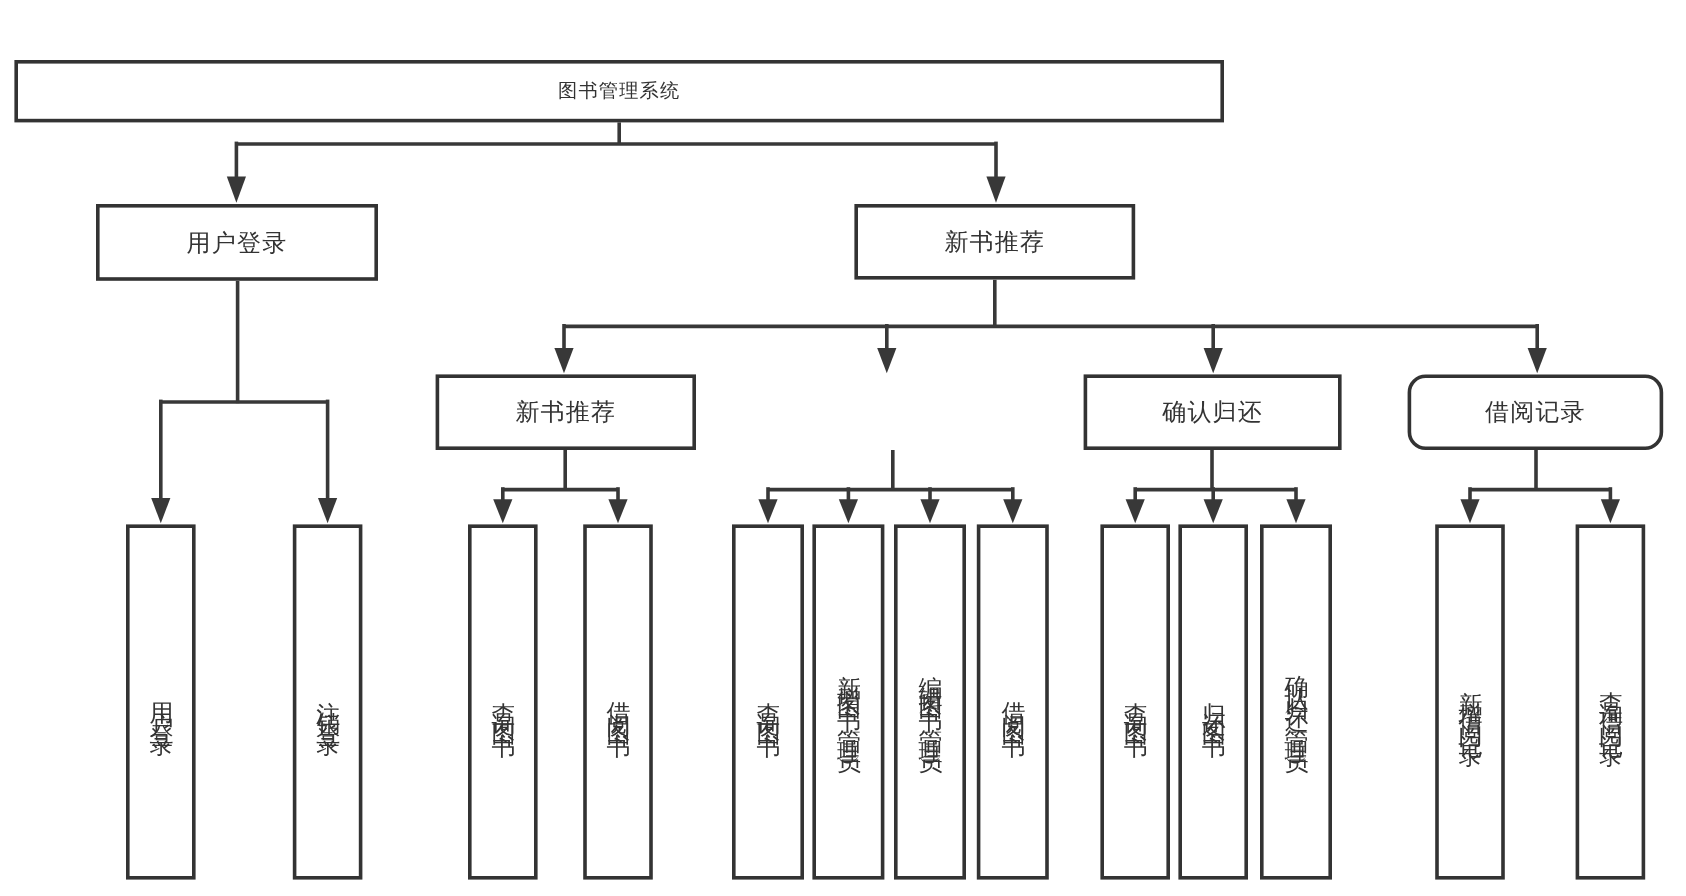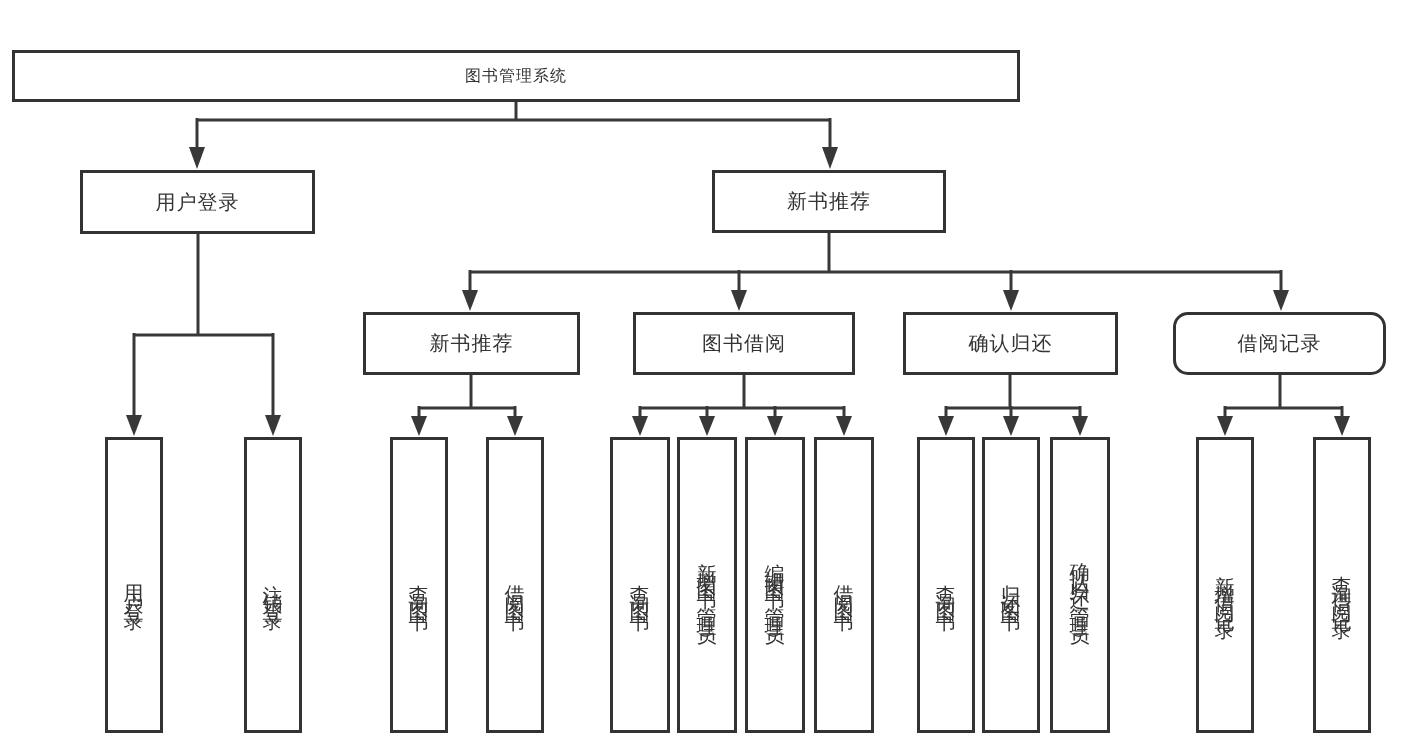--- a/index.html
+++ b/index.html
@@ -129,21 +129,20 @@
       <polygon points="1334,416 1350,416 1342,436" stroke="none"></polygon>
     </g>
   </svg>
 
   <div class="node root-node" style="left:12px; top:14px; width:1008px; height:52px;">图书管理系统</div>
 
   <div class="node h-node" style="left:80px; top:170px; width:235px; height:64px;">用户登录</div>
   <div class="node h-node" style="left:712px; top:170px; width:234px; height:63px;">新书推荐</div>
 
   <div class="node h-node" style="left:363px; top:312px; width:217px; height:63px;">新书推荐</div>
-  <div class="node h-node" style="left:633px; top:312px; width:222px; height:63px;">图书借阅</div>
   <div class="node h-node" style="left:903px; top:312px; width:215px; height:63px;">确认归还</div>
   <div class="node h-node" style="left:1173px; top:312px; width:213px; height:63px;border-radius:15px;">借阅记录</div>
 
   <div class="node v-node" style="left:105px; top:437px; width:58px; height:296px;">用户登录</div>
   <div class="node v-node" style="left:244px; top:437px; width:58px; height:296px;">注销登录</div>
 
   <div class="node v-node" style="left:390px; top:437px; width:58px; height:296px;">查询图书</div>
   <div class="node v-node" style="left:486px; top:437px; width:58px; height:296px;">借阅图书</div>
 
   <div class="node v-node" style="left:610px; top:437px; width:60px; height:296px;">查询图书</div>

